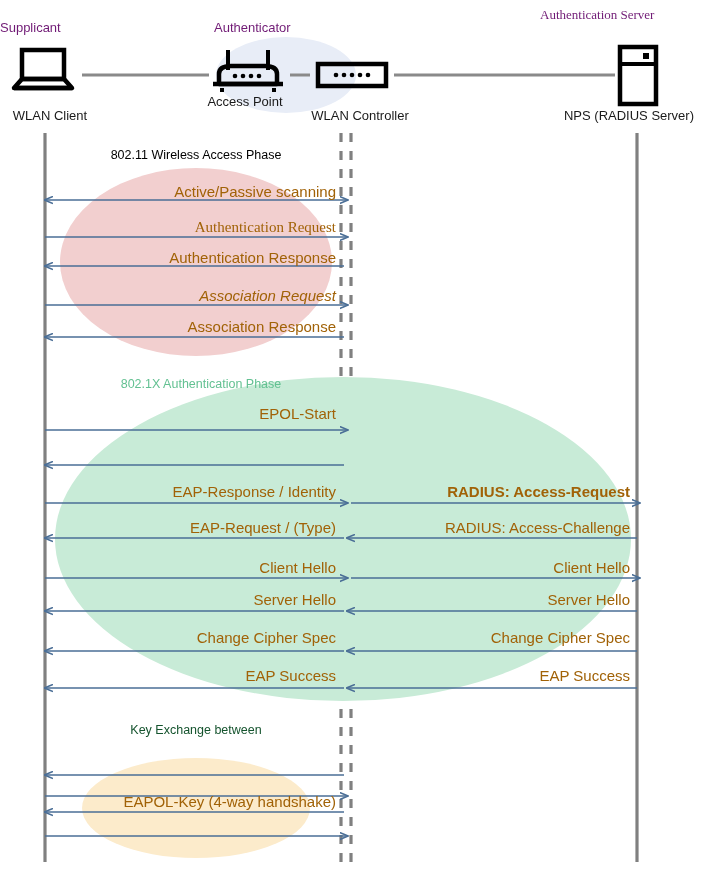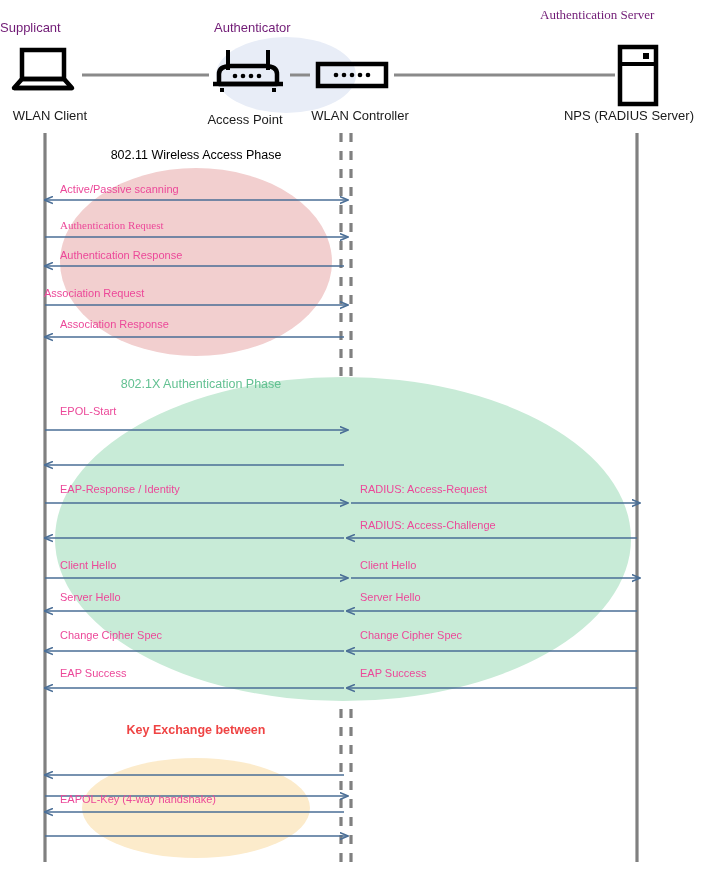--- a/index.html
+++ b/index.html
@@ -42,28 +42,28 @@
 
   
   .phase-label {
     font-size: 12.5px;
     white-space: nowrap;
     text-align: center;
     line-height: 19px;
   }
   .phase-red   { color: #000000; }
   .phase-green { color: #63C192; }
-  .phase-orange{ color: #ef4444; font-weight: bold; }
+  .phase-orange{ color: #14532d; }
 
   
   .msg-label {
-    font-size: 11px;
-    color: #ec4899;
+    font-size: 15px;
+    color: #a16207;
     white-space: nowrap;
-    text-align: left;
+    text-align: right;
   }
 </style>
 </head>
 <body>
 
 <div id="diagram">
 
   <svg class="layer" viewBox="0 0 713 875">
     <defs>
       <marker id="arrR" markerWidth="9" markerHeight="9" refX="8.4" refY="3.6" orient="auto" markerUnits="userSpaceOnUse">
@@ -157,42 +157,43 @@
       <line x1="347" y1="651" x2="637" y2="651" marker-start="url(#arrL)"></line>
       <line x1="347" y1="688" x2="637" y2="688" marker-start="url(#arrL)"></line>
     </g>
   </svg>
 
   <div class="abs role-title" style="left:0px; top:20px; width:92px;">Supplicant</div>
   <div class="abs role-title" style="left:214px; top:20px; width:145px;">Authenticator</div>
   <div class="abs role-title" style="left:540px; top:7px; width:173px;font-family:Liberation Serif, serif;">Authentication Server</div>
 
   <div class="abs node-label" style="left:0px; top:108px; width:100px;">WLAN Client</div>
-  <div class="abs node-label" style="left:195px; top:112px; width:100px;">Access Point</div>
+  <div class="abs node-label" style="left:195px; top:94px; width:100px;">Access Point</div>
   <div class="abs node-label" style="left:297px; top:108px; width:126px;">WLAN Controller</div>
   <div class="abs node-label" style="left:545px; top:108px; width:168px;">NPS (RADIUS Server)</div>
 
   <div class="abs phase-label phase-red" style="left:86px; top:146px; width:220px;">802.11 Wireless Access Phase</div>
   <div class="abs phase-label phase-green" style="left:96px; top:375px; width:210px;">802.1X Authentication Phase</div>
   <div class="abs phase-label phase-orange" style="left:96px; top:721px; width:200px;">Key Exchange between</div>
 
   <div class="abs msg-label" style="left:60px; top:183px; width:276px;">Active/Passive scanning</div>
   <div class="abs msg-label" style="left:60px; top:219px; width:276px;font-family:Liberation Serif, serif;">Authentication Request</div>
   <div class="abs msg-label" style="left:60px; top:249px; width:276px;">Authentication Response</div>
-  <div class="abs msg-label" style="left:44px; top:287px; width:276px;">Association Request</div>
+  <div class="abs msg-label" style="left:60px; top:287px; width:276px;font-style:italic;">Association Request</div>
   <div class="abs msg-label" style="left:60px; top:318px; width:276px;">Association Response</div>
 
   <div class="abs msg-label" style="left:60px; top:405px; width:276px;">EPOL-Start</div>
   <div class="abs msg-label" style="left:60px; top:483px; width:276px;">EAP-Response / Identity</div>
+  <div class="abs msg-label" style="left:60px; top:519px; width:276px;">EAP-Request / (Type)</div>
   <div class="abs msg-label" style="left:60px; top:559px; width:276px;">Client Hello</div>
   <div class="abs msg-label" style="left:60px; top:591px; width:276px;">Server Hello</div>
   <div class="abs msg-label" style="left:60px; top:629px; width:276px;">Change Cipher Spec</div>
   <div class="abs msg-label" style="left:60px; top:667px; width:276px;">EAP Success</div>
   <div class="abs msg-label" style="left:60px; top:793px; width:276px;">EAPOL-Key (4-way handshake)</div>
 
-  <div class="abs msg-label" style="left:360px; top:483px; width:270px;">RADIUS: Access-Request</div>
+  <div class="abs msg-label" style="left:360px; top:483px; width:270px;font-weight:bold;">RADIUS: Access-Request</div>
   <div class="abs msg-label" style="left:360px; top:519px; width:270px;">RADIUS: Access-Challenge</div>
   <div class="abs msg-label" style="left:360px; top:559px; width:270px;">Client Hello</div>
   <div class="abs msg-label" style="left:360px; top:591px; width:270px;">Server Hello</div>
   <div class="abs msg-label" style="left:360px; top:629px; width:270px;">Change Cipher Spec</div>
   <div class="abs msg-label" style="left:360px; top:667px; width:270px;">EAP Success</div>
 
 </div>
 
 </body></html>

